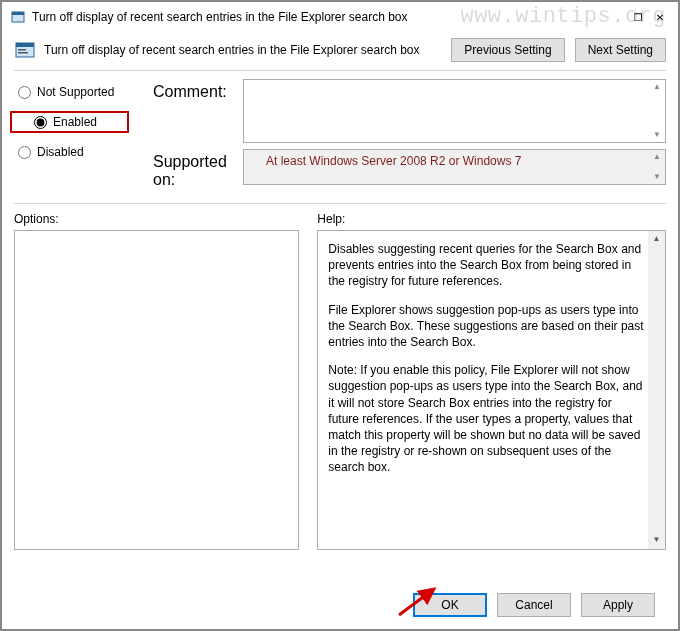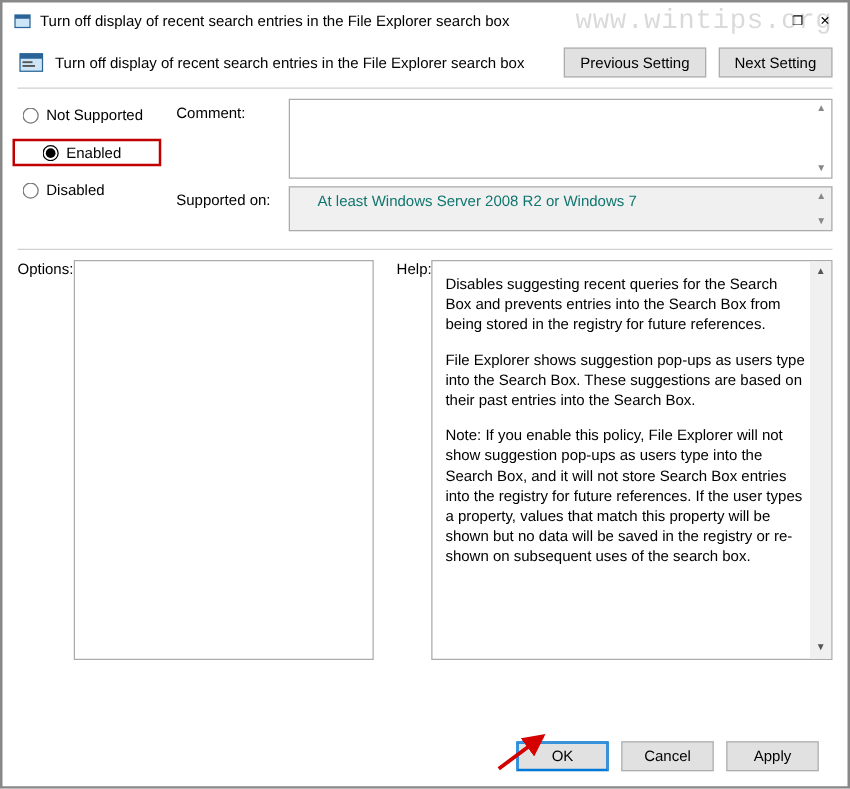--- a/index.html
+++ b/index.html
@@ -19,29 +19,29 @@
     .winbutton.small { min-width: 74px; }
     .winbutton.focus { border: 1px solid #0078d7; outline: 1px solid #0078d7; outline-offset: -2px; }
     hr.sep { border: none; border-top: 1px solid #d0d0d0; margin: 8px 8px 0 8px; }
     .config-area { display: flex; padding: 8px 8px 0 8px; gap: 12px; }
     .radios { width: 115px; padding-top: 4px; }
     .radio-row { display: flex; align-items: center; gap: 6px; margin-bottom: 10px; padding: 2px 4px; }
     .radio-row input { accent-color: #000; }
     .radio-row.highlight { border: 2px solid #c00000; margin-left: -4px; padding-left: 22px; }
     .fields { flex: 1; }
     .frow { display: flex; align-items: flex-start; gap: 10px; margin-bottom: 6px; }
-    .flabel { width: 80px; padding-top: 4px; font-size: 12px; }
+    .flabel { width: 80px; padding-top: 4px; font-size: 16px; margin-left: 12px; }
     .textarea-box { flex: 1; border: 1px solid #ababab; background: #fff; position: relative; }
     .textarea-box.comment { height: 64px; }
     .textarea-box.supported { height: 36px; background: #f0f0f0; }
-    .textarea-box .content { padding: 4px 22px; font-size: 12px; color: #0f766e; }
+    .textarea-box .content { padding: 4px 22px; font-size: 12px; color: #7f1d1d; }
     .scroll-arrows { position: absolute; right: 0; top: 0; bottom: 0; width: 16px; display: flex; flex-direction: column; justify-content: space-between; align-items: center; }
     .scroll-arrows span { font-size: 8px; color: #888; line-height: 10px; padding: 2px 0; }
     .panels { display: flex; padding: 8px 8px 0 8px; gap: 18px; }
-    .panel-col { flex: 1; display: flex; flex-direction: row; justify-content: flex-end; }
+    .panel-col { flex: 1; display: flex; flex-direction: column; justify-content: flex-end; }
     .panel-label { font-size: 12px; margin-bottom: 4px; }
     .panel-box { border: 1px solid #ababab; background: #fff; flex: 1; position: relative; padding: 10px 20px 10px 10px; font-size: 12px; overflow: hidden; }
     .panel-box.options { min-height: 320px; }
     .panel-box.help { min-height: 320px; line-height: 1.35; }
     .panel-box.help p { margin-bottom: 12px; }
     .panel-box .vscroll { position: absolute; right: 0; top: 0; bottom: 0; width: 17px; background: #f0f0f0; display: flex; flex-direction: column; align-items: center; justify-content: space-between; }
     .panel-box .vscroll span { font-size: 8px; color: #555; padding: 3px 0; }
     .footer { position: absolute; bottom: 8px; right: 19px; display: flex; gap: 10px; align-items: flex-end; }
     .arrow-svg { position: absolute; bottom: 8px; right: 230px; width: 50px; height: 40px; pointer-events: none; z-index: 60; }
   </style>

